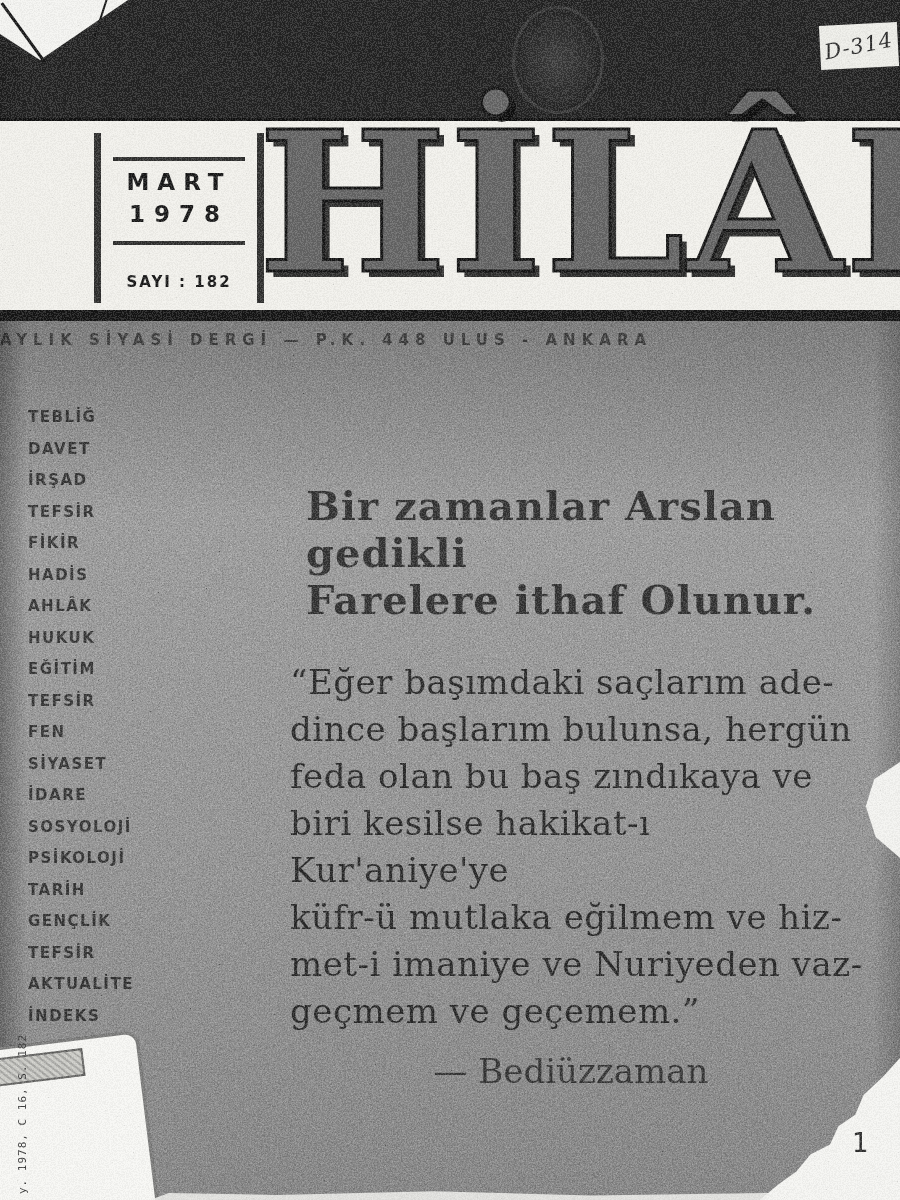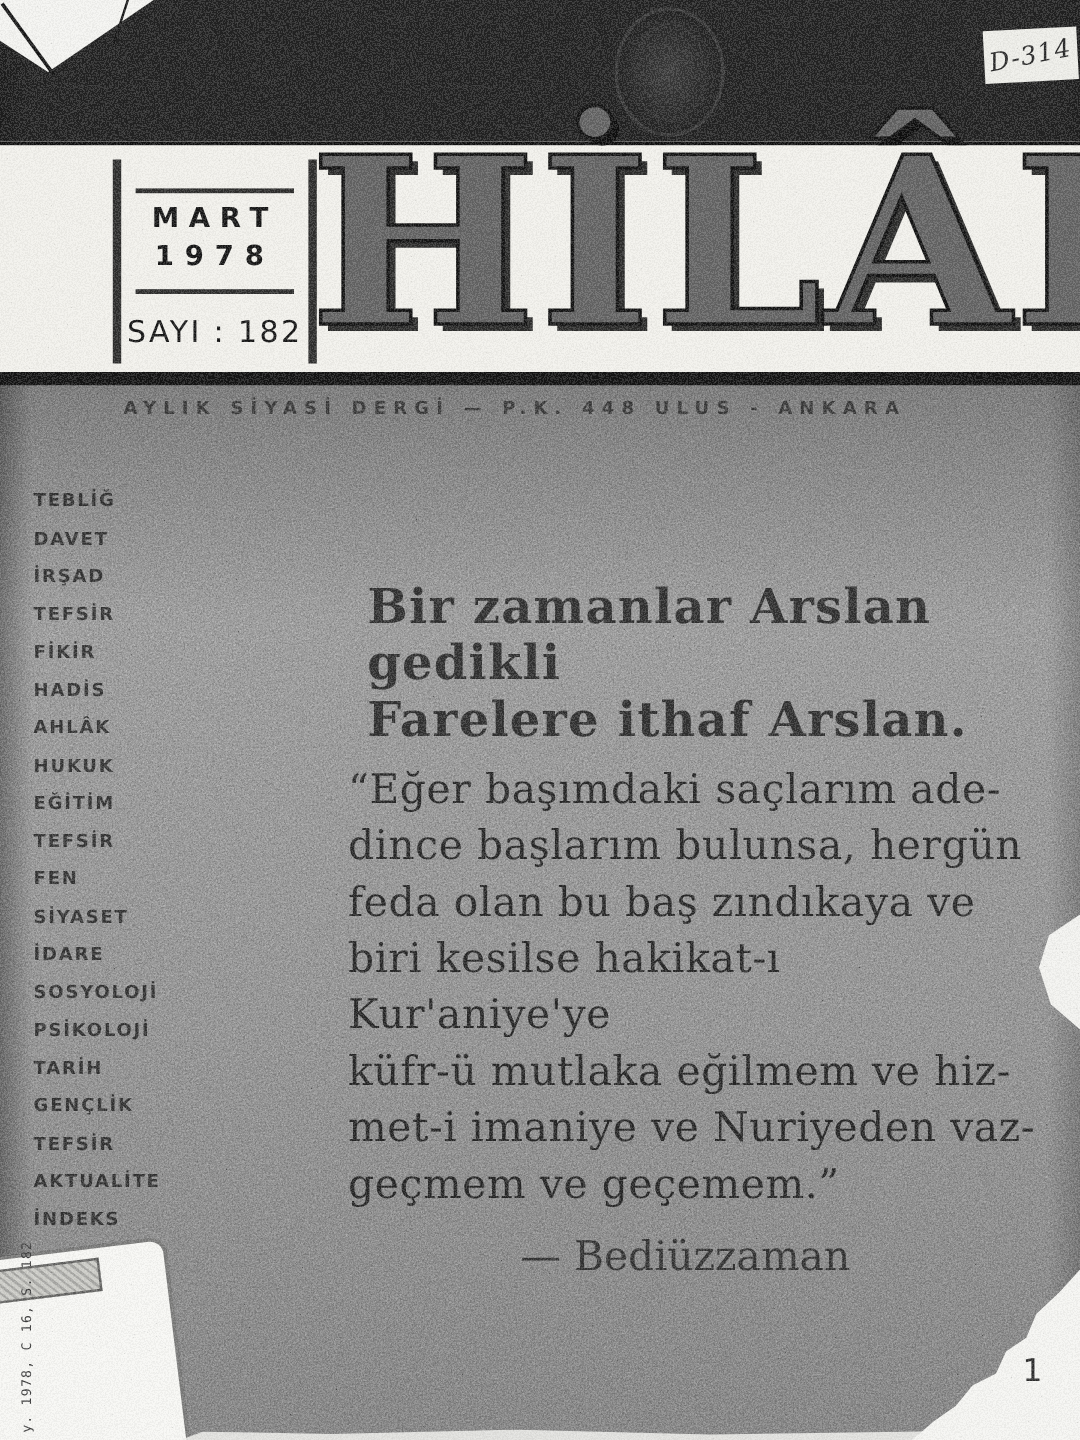--- a/index.html
+++ b/index.html
@@ -35,41 +35,41 @@
   .datebox{position:absolute;left:66px;top:12px;width:156px;height:170px;
           border-left:7px solid rgba(18,18,18,.88);border-right:7px solid rgba(18,18,18,.88);margin-left:28px;}
   .rule{position:absolute;left:12px;right:12px;height:4px;background:rgba(18,18,18,.88);}
   .rule.r1{top:24px;}
   .rule.r2{top:108px;}
   .db-month{position:absolute;left:0;right:0;top:36px;text-align:center;
           font-family:"DejaVu Sans",sans-serif;font-weight:700;font-size:23px;letter-spacing:8px;color:#161616;}
   .db-year{position:absolute;left:0;right:0;top:68px;text-align:center;
           font-family:"DejaVu Sans",sans-serif;font-weight:700;font-size:23px;letter-spacing:9px;color:#161616;}
   .db-issue{position:absolute;left:0;right:0;bottom:12px;text-align:center;
-          font-family:"DejaVu Sans",sans-serif;font-weight:400;font-size:25px;letter-spacing:2px;color:#161616;}
+          font-family:"DejaVu Sans",sans-serif;font-weight:700;font-size:15px;letter-spacing:2px;color:#161616;}
   .mast-title{position:absolute;left:258px;top:-28px;white-space:nowrap;
           font-family:"DejaVu Serif",serif;font-weight:700;font-size:200px;line-height:220px;
           color:#636363;-webkit-text-stroke:3px #141414;letter-spacing:2px;
           text-shadow:6px 6px 0 rgba(10,10,10,.85);transform:scaleY(.97);}
   .dark-bar{position:absolute;left:0;top:310px;width:900px;height:11px;background:#141414;z-index:4;}
 
-  .subtitle{position:absolute;left:0;top:331px;width:858px;text-align:center;z-index:5;
+  .subtitle{position:absolute;left:0;top:331px;width:858px;z-index:5;
           font-family:"DejaVu Sans",sans-serif;font-weight:700;font-size:15px;letter-spacing:6px;
           color:rgba(12,12,12,.60);}
 
   
   .sidebar{position:absolute;left:28px;top:410px;z-index:5;display:flex;flex-direction:column;gap:16.5px;}
   .sidebar-item{font-family:"DejaVu Sans",sans-serif;font-weight:700;font-size:15px;line-height:15px;
           letter-spacing:1.5px;color:rgba(14,14,14,.72);}
 
   
   .feature{position:absolute;left:290px;top:482px;width:588px;z-index:5;}
   .dedication div{font-family:"DejaVu Serif",serif;font-weight:700;font-size:40px;line-height:47px;
           letter-spacing:1px;color:rgba(22,22,22,.80);margin-left:16px;}
-  .quote{margin-top:12px;}
+  .quote{margin-top:36px;}
   .quote div{font-family:"DejaVu Serif",serif;font-size:34px;line-height:47px;
           letter-spacing:.5px;color:rgba(16,16,16,.82);}
   .signature{margin-top:16px;text-align:center;padding-right:26px;
           font-family:"DejaVu Serif",serif;font-size:34px;color:rgba(22,22,22,.75);}
 
   
   .sticker{position:absolute;left:-24px;top:1040px;width:168px;height:190px;z-index:6;
           background:#f7f7f4;border-radius:14px;transform:rotate(-7deg);
           border:3px solid rgba(20,20,20,.55);}
   .sticker-bar{position:absolute;left:18px;top:8px;width:92px;height:24px;background:#cdcdc8;
@@ -160,21 +160,21 @@
     <div class="sidebar-item">TARİH</div>
     <div class="sidebar-item">GENÇLİK</div>
     <div class="sidebar-item">TEFSİR</div>
     <div class="sidebar-item">AKTUALİTE</div>
     <div class="sidebar-item">İNDEKS</div>
   </div>
 
   <div class="feature">
     <div class="dedication">
       <div>Bir zamanlar Arslan gedikli</div>
-      <div>Farelere ithaf Arslan.</div>
+      <div>Farelere ithaf Olunur.</div>
     </div>
     <div class="quote">
       <div>“Eğer başımdaki saçlarım ade-</div>
       <div>dince başlarım bulunsa, hergün</div>
       <div>feda olan bu baş zındıkaya ve</div>
       <div>biri kesilse hakikat-ı Kur'aniye'ye</div>
       <div>küfr-ü mutlaka eğilmem ve hiz-</div>
       <div>met-i imaniye ve Nuriyeden vaz-</div>
       <div>geçmem ve geçemem.”</div>
     </div>

